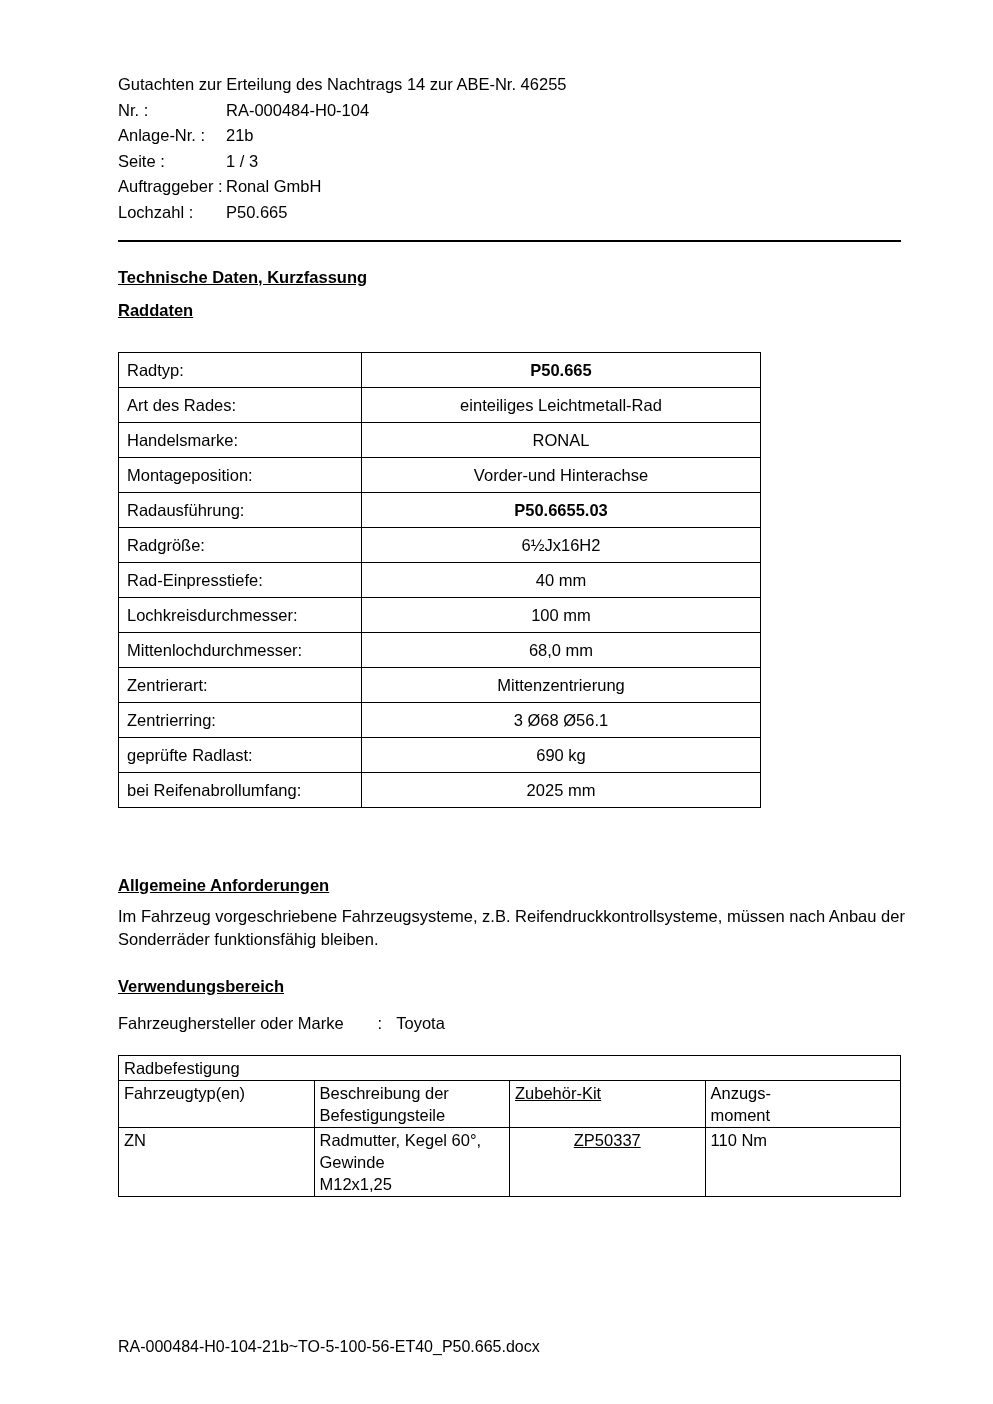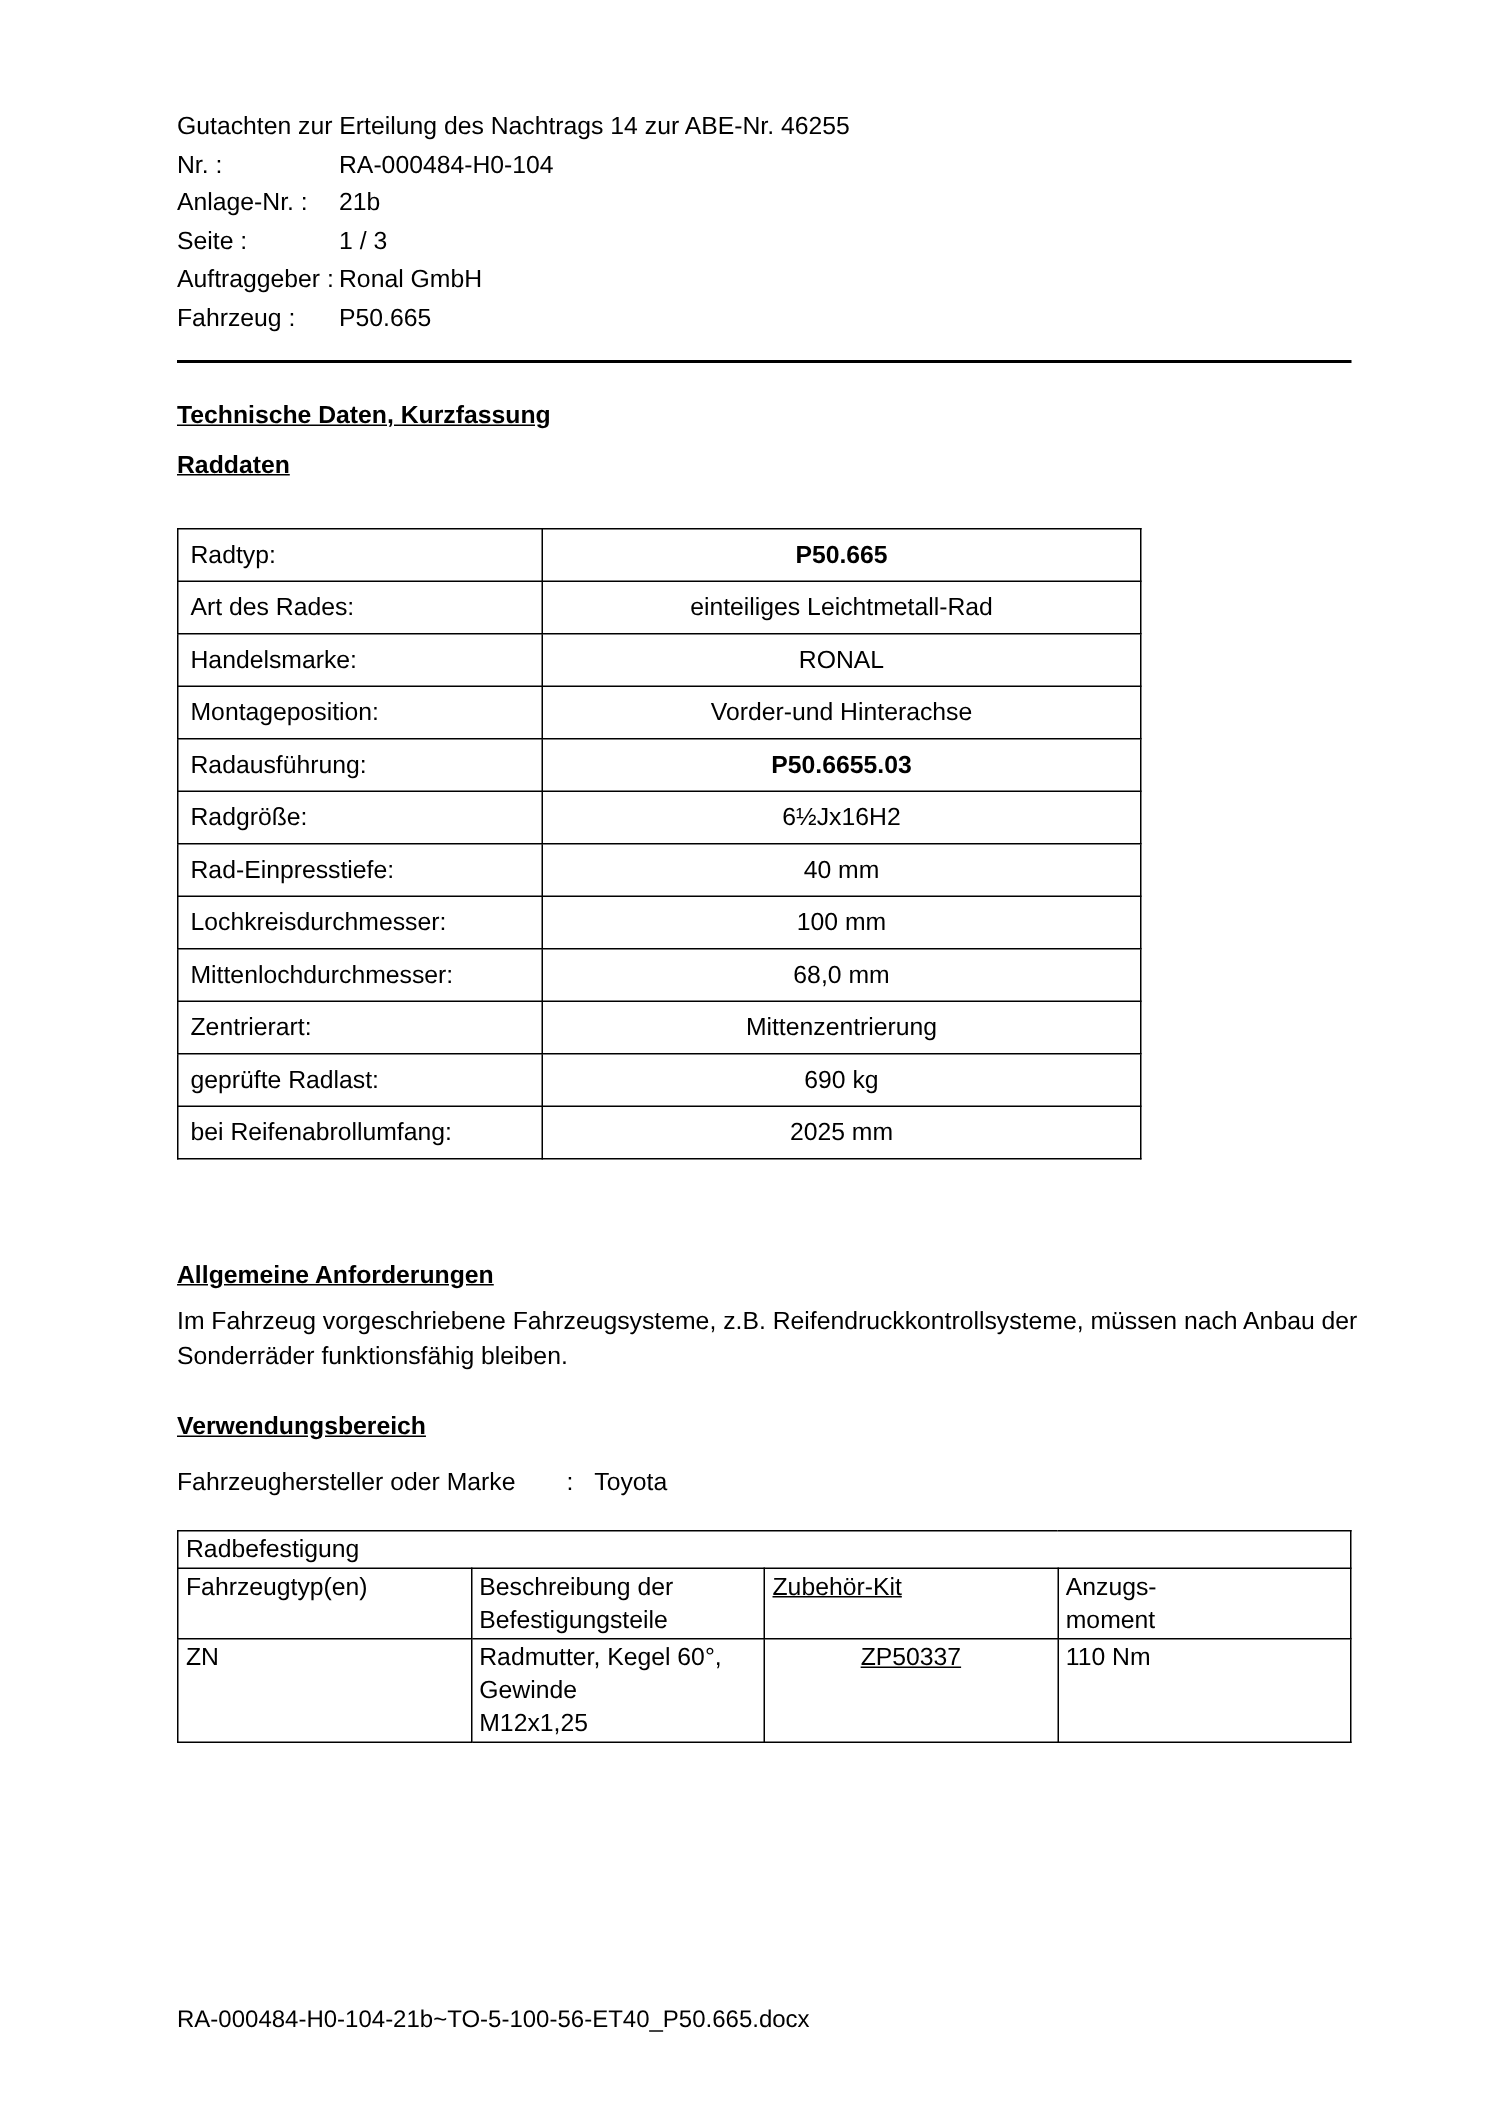--- a/index.html
+++ b/index.html
@@ -176,21 +176,21 @@
       </div>
       <div class="meta-row">
         <span class="label">Seite :</span>
         <span class="value">1 / 3</span>
       </div>
       <div class="meta-row">
         <span class="label">Auftraggeber :</span>
         <span class="value">Ronal GmbH</span>
       </div>
       <div class="meta-row">
-        <span class="label">Fahrzeug :</span>
+        <span class="label">Lochzahl :</span>
         <span class="value">P50.665</span>
       </div>
     </div>
 
   </div>
 
   <div class="hrule"></div>
 
   <div class="h-sub">Technische Daten, Kurzfassung</div>
   <div class="h-sub2">Raddaten</div>
@@ -229,20 +229,24 @@
         <td class="k">Lochkreisdurchmesser:</td>
         <td class="v">100 mm</td>
       </tr>
       <tr>
         <td class="k">Mittenlochdurchmesser:</td>
         <td class="v">68,0 mm</td>
       </tr>
       <tr>
         <td class="k">Zentrierart:</td>
         <td class="v">Mittenzentrierung</td>
+      </tr>
+      <tr>
+        <td class="k">Zentrierring:</td>
+        <td class="v">3  Ø68  Ø56.1</td>
       </tr>
       <tr>
         <td class="k">geprüfte Radlast:</td>
         <td class="v">690 kg</td>
       </tr>
       <tr>
         <td class="k">bei Reifenabrollumfang:</td>
         <td class="v">2025 mm</td>
       </tr>
     </tbody>

